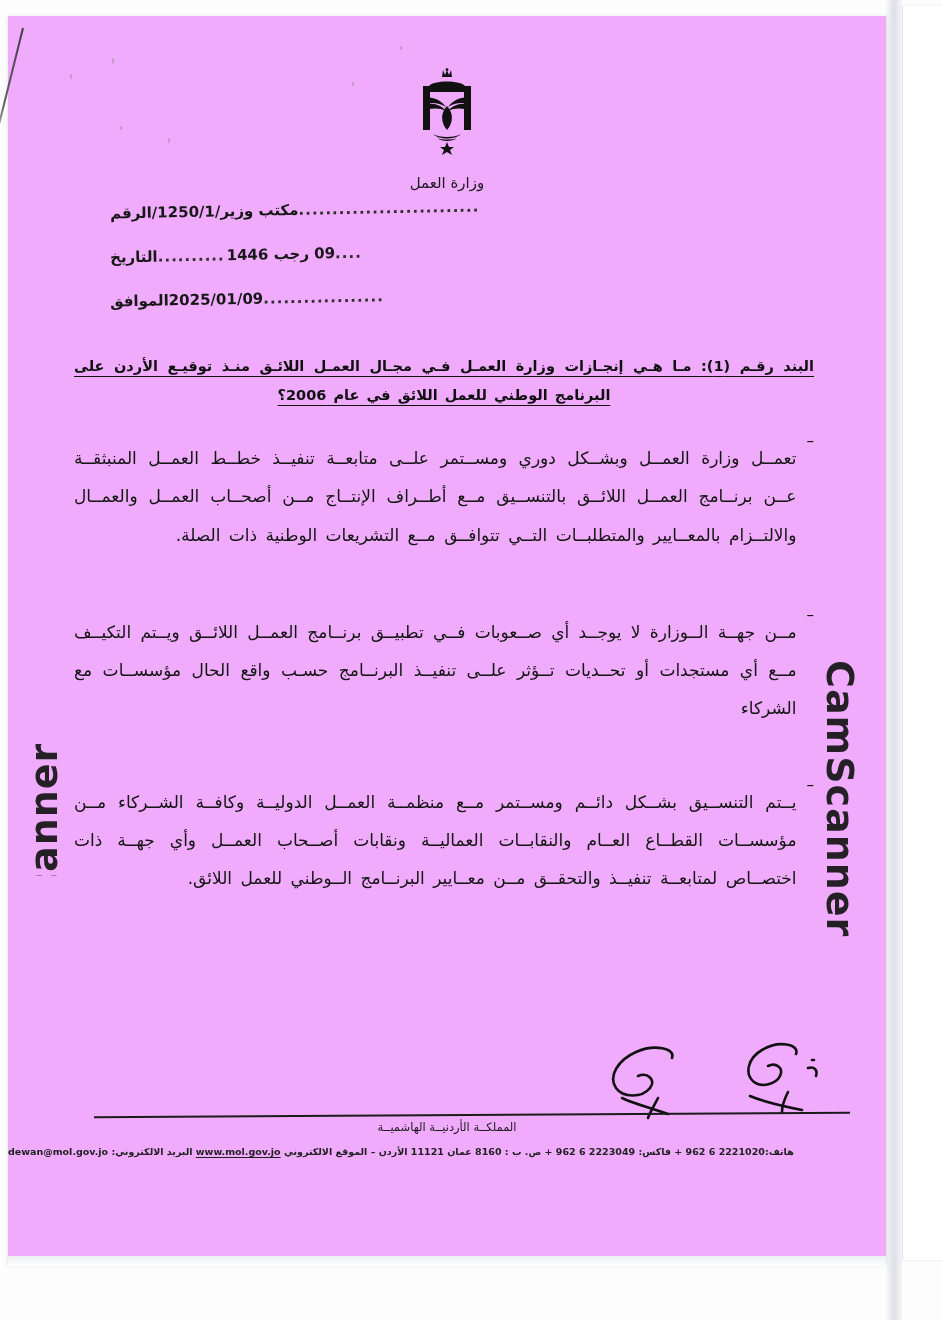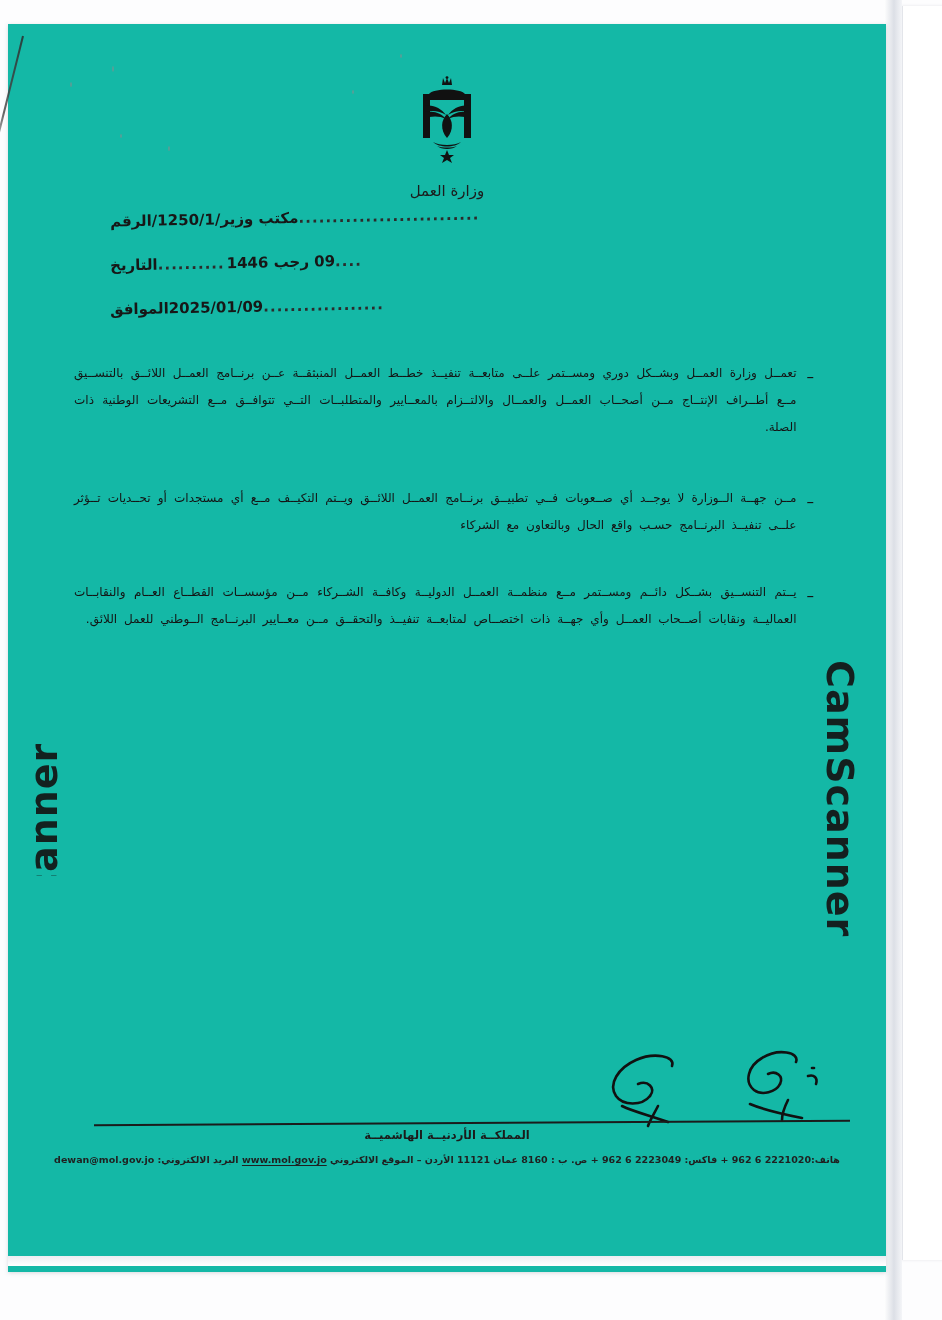--- a/index.html
+++ b/index.html
@@ -38,25 +38,25 @@
     position: absolute;
     top: 0;
     left: 884px;
     width: 18px;
     height: 1320px;
     background: linear-gradient(90deg,#ffffff 0%,#e9ebef 35%,#dcdfe6 55%,#f4f5f8 100%);
   }
 
   .page {
     position: absolute;
-    top: 24px;
+    top: 16px;
     left: 8px;
     width: 878px;
     height: 1248px;
-    background: #14b8a6;
+    background: #f0abfc;
     box-shadow: 0 1px 4px rgba(110,115,130,.25);
   }
 
   .page-bottom-shade {
     position: absolute;
     top: 1256px;
     left: 8px;
     width: 878px;
     height: 10px;
     background: linear-gradient(180deg,#eceef2 0%,#ffffff 100%);
@@ -171,25 +171,26 @@
   }
   .answer-dash {
     flex: 0 0 auto;
     font-size: 15px;
     color: #141414;
     line-height: 2.25;
     padding-top: 1px;
   }
   .answer-text {
     flex: 1 1 auto;
-    font-size: 12px;
+    font-size: 17px;
     color: #141414;
     line-height: 2.25;
     text-align: justify;
     word-spacing: 3px;
+    margin-top: 15px;
   }
 
   .q1 { margin-bottom: 44px; }
   .q2 { margin-bottom: 40px; }
   .q3 { margin-bottom: 0; }
 
   
   .signature-area {
     position: absolute;
     top: 1022px;
@@ -211,30 +212,30 @@
     background: #1b1b1b;
     transform: rotate(-0.35deg);
   }
   .footer-kingdom {
     position: absolute;
     top: 1104px;
     left: 0;
     width: 878px;
     text-align: center;
     font-size: 11.5px;
-    font-weight: 700;
+    font-weight: 400;
     color: #1b1b1b;
     letter-spacing: .6px;
   }
   .footer-contact {
     position: absolute;
     top: 1130px;
     left: 0;
     width: 878px;
-    text-align: center;
+    text-align: left;
     font-size: 9.5px;
     font-weight: 700;
     color: #1f1f1f;
     direction: rtl;
     white-space: nowrap;
   }
   .footer-contact .ltr {
     direction: ltr;
     unicode-bidi: embed;
     display: inline-block;
@@ -337,30 +338,31 @@
         <span class="ref-inner">
           <span class="ref-dots">..................</span><span class="ref-value">2025/01/09</span><span class="ref-label">الموافق</span>
         </span>
       </div>
 
     </div>
 
     <div class="body-area">
 
       <div class="qa-block q1">
+        <div class="question">البند رقـم (1): مـا هـي إنجـازات وزارة العمـل فـي مجـال العمـل اللائـق منـذ توقيـع الأردن على البرنامج الوطني للعمل اللائق في عام 2006؟</div>
         <div class="answer-row">
           <span class="answer-dash">–</span>
           <span class="answer-text">تعمــل وزارة العمــل وبشــكل دوري ومســتمر علــى متابعــة تنفيــذ خطــط العمــل المنبثقــة عــن برنــامج العمــل اللائــق بالتنســيق مــع أطــراف الإنتــاج مــن أصحــاب العمــل والعمــال والالتــزام بالمعــايير والمتطلبــات التــي تتوافــق مــع التشريعات الوطنية ذات الصلة.</span>
         </div>
       </div>
 
       <div class="qa-block q2">
         <div class="answer-row">
           <span class="answer-dash">–</span>
-          <span class="answer-text">مــن جهــة الــوزارة لا يوجــد أي صــعوبات فــي تطبيــق برنــامج العمــل اللائــق ويــتم التكيــف مــع أي مستجدات أو تحــديات تــؤثر علــى تنفيــذ البرنــامج حسـب واقع الحال وبالتعاون مع الشركاء</span>
+          <span class="answer-text">مــن جهــة الــوزارة لا يوجــد أي صــعوبات فــي تطبيــق برنــامج العمــل اللائــق ويــتم التكيــف مــع أي مستجدات أو تحــديات تــؤثر علــى تنفيــذ البرنــامج حسـب واقع الحال مؤسســات مع الشركاء</span>
         </div>
       </div>
 
       <div class="qa-block q3">
         <div class="answer-row">
           <span class="answer-dash">–</span>
           <span class="answer-text">يــتم التنســيق بشــكل دائــم ومســتمر مــع منظمــة العمــل الدوليــة وكافــة الشــركاء مــن مؤسســات القطــاع العــام والنقابــات العماليــة ونقابات أصــحاب العمــل وأي جهــة ذات اختصــاص لمتابعــة تنفيــذ والتحقــق مــن معــايير البرنــامج الــوطني للعمل اللائق.</span>
         </div>
       </div>
 

